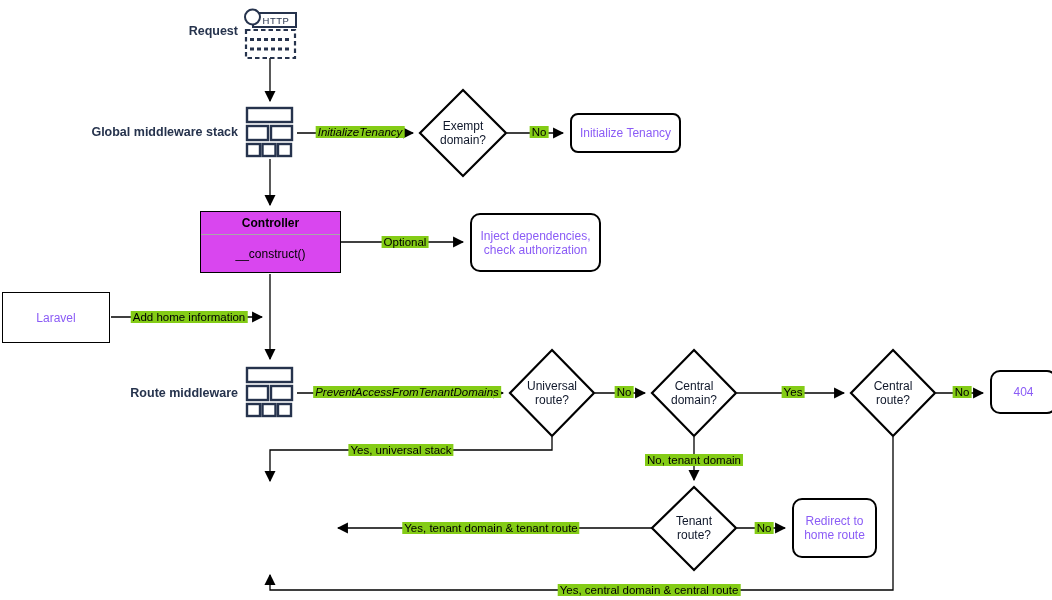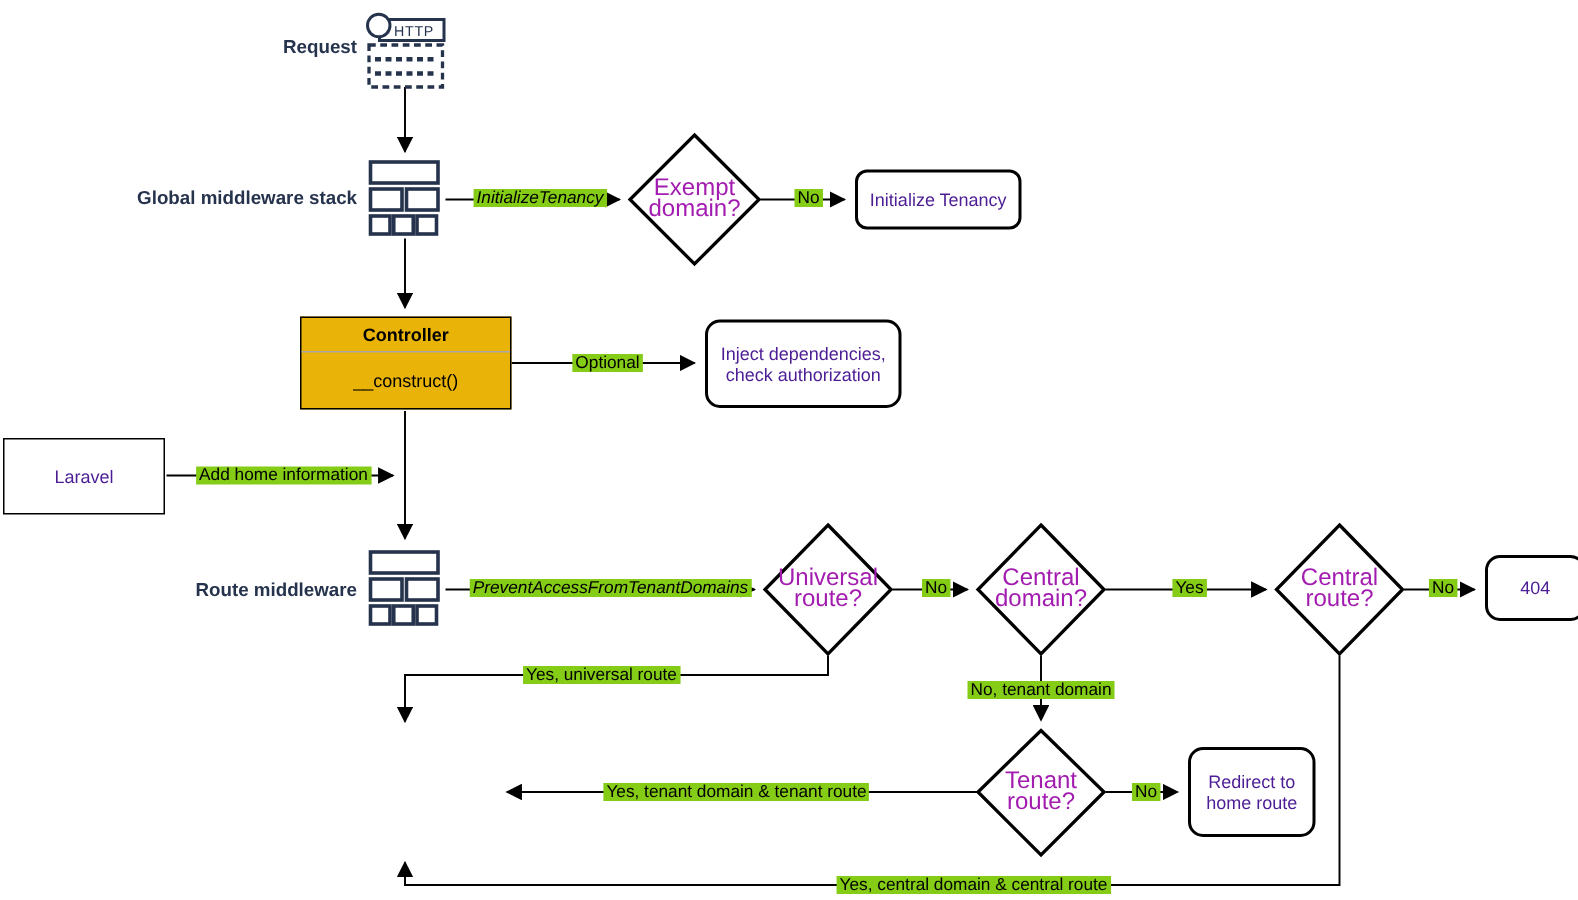--- a/index.html
+++ b/index.html
@@ -4,36 +4,36 @@
 <style>
   html,body{margin:0;padding:0;background:#ffffff;}
   .canvas{
     position:relative;width:1052px;height:600px;background:#ffffff;
     font-family:"Liberation Sans", sans-serif;color:#000;overflow:hidden;
   }
   .wires{position:absolute;left:0;top:0;width:1052px;height:600px;}
   .node{
     position:absolute;box-sizing:border-box;background:#fff;border:2px solid #000;
     display:flex;align-items:center;justify-content:center;text-align:center;
-    font-size:12px;line-height:14px;color:#4c1d95;
+    font-size:12px;line-height:14px;color:#8b5cf6;
   }
   .rounded{border-radius:10px;}
   .thin{border-width:1.5px;border-radius:0;}
   .uml{
-    position:absolute;box-sizing:border-box;background:#eab308;border:1.5px solid #000;
+    position:absolute;box-sizing:border-box;background:#d946ef;border:1.5px solid #000;
     display:flex;flex-direction:column;font-size:12px;text-align:center;
   }
   .uml-head{
     flex:0 0 22px;display:flex;align-items:center;justify-content:center;
     font-weight:bold;border-bottom:1px solid #a8a8a8;
   }
   .uml-body{flex:1;display:flex;align-items:center;justify-content:center;}
   .dlabel{
     position:absolute;width:72px;transform:translate(-50%,-50%);
-    text-align:center;font-size:16px;line-height:14px;color:#a21caf;
+    text-align:center;font-size:12px;line-height:14px;color:#0f172a;
   }
   .elabel{
     position:absolute;transform:translate(-50%,-50%);white-space:nowrap;
     font-size:11.5px;color:#000;background:#84cc16;padding:0 2px;
   }
   .elabel.it{font-style:italic;}
   .seclabel{
     position:absolute;left:0;width:238px;text-align:right;
     font-weight:bold;font-size:12.5px;color:#26334d;
   }
@@ -147,19 +147,19 @@
   <div class="dlabel" style="left:694px;top:528px;">Tenant route?</div>
 
   <div class="elabel it" style="left:360px;top:132px;">InitializeTenancy</div>
   <div class="elabel" style="left:539px;top:132px;">No</div>
   <div class="elabel" style="left:405px;top:242px;">Optional</div>
   <div class="elabel" style="left:189px;top:317px;">Add home information</div>
   <div class="elabel it" style="left:407px;top:392px;">PreventAccessFromTenantDomains</div>
   <div class="elabel" style="left:624px;top:392px;">No</div>
   <div class="elabel" style="left:793px;top:392px;">Yes</div>
   <div class="elabel" style="left:962px;top:392px;">No</div>
-  <div class="elabel" style="left:401px;top:450px;">Yes, universal route</div>
+  <div class="elabel" style="left:401px;top:450px;">Yes, universal stack</div>
   <div class="elabel" style="left:694px;top:460px;">No, tenant domain</div>
   <div class="elabel" style="left:764px;top:528px;">No</div>
   <div class="elabel" style="left:491px;top:528px;">Yes, tenant domain &amp; tenant route</div>
   <div class="elabel" style="left:649px;top:590px;">Yes, central domain &amp; central route</div>
 
 </div>
 
 </body></html>

